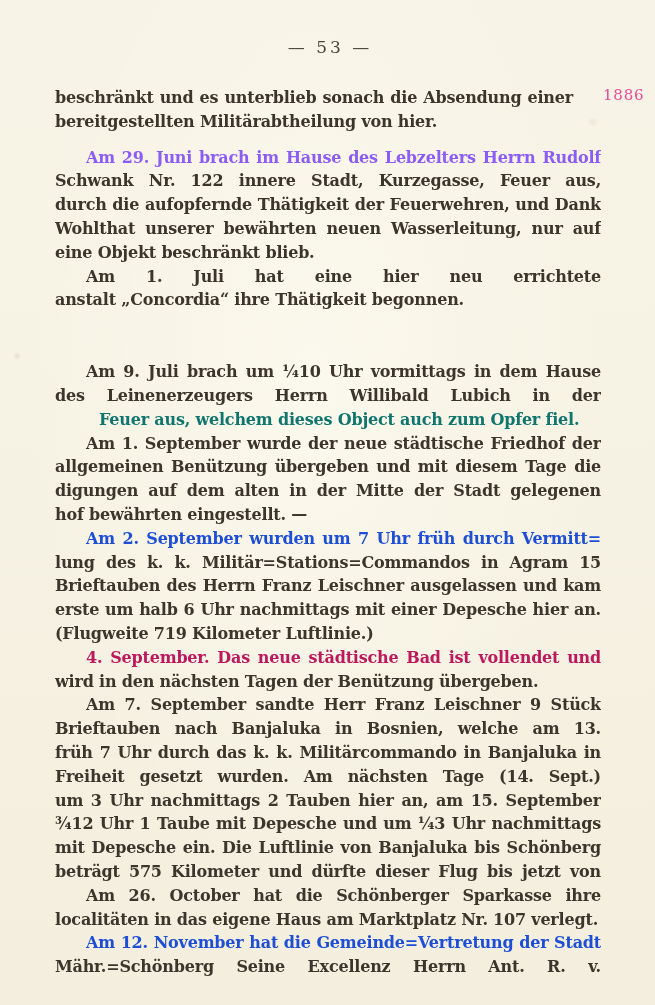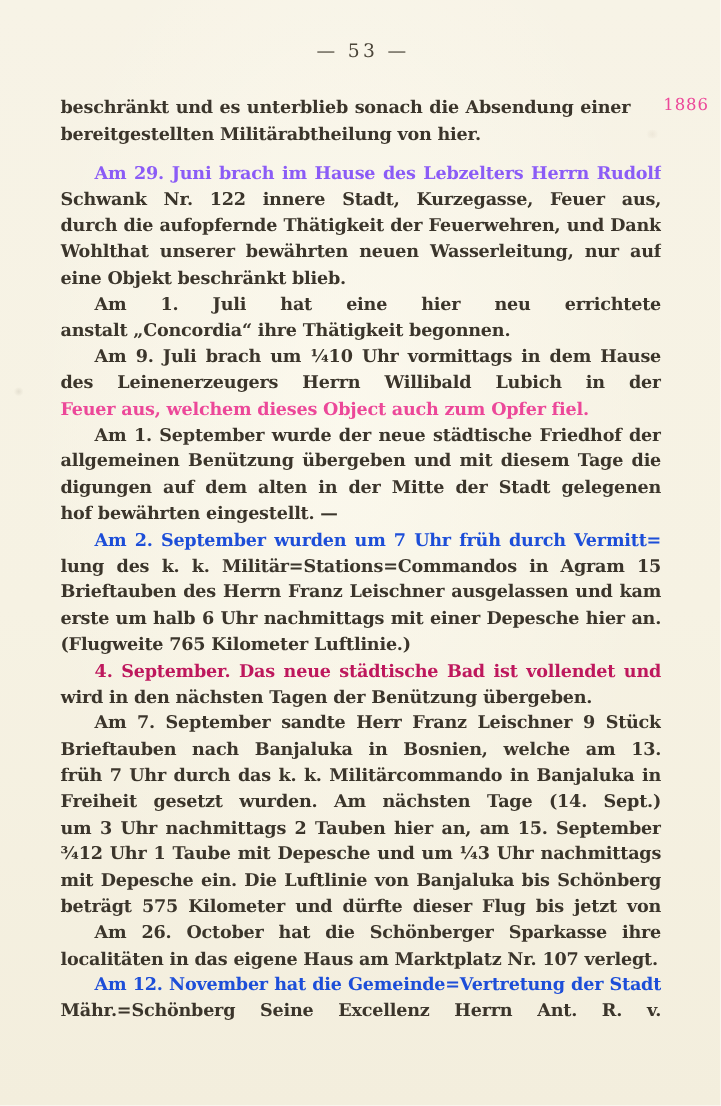--- a/index.html
+++ b/index.html
@@ -83,32 +83,32 @@
   <div class="text-block">
       <div class="line narrow" style="color: rgb(59, 53, 43);">beschränkt und es unterblieb sonach die Absendung einer schon</div>
       <div class="line end" style="color: rgb(59, 53, 43);">bereitgestellten Militärabtheilung von hier.</div>
       <div class="line indent" style="color: #8b5cf6; margin-top: 12px;">Am 29. Juni brach im Hause des Lebzelters Herrn Rudolf</div>
       <div class="line" style="color: rgb(59, 53, 43);">Schwank Nr. 122 innere Stadt, Kurzegasse, Feuer aus, welches</div>
       <div class="line" style="color: rgb(59, 53, 43);">durch die aufopfernde Thätigkeit der Feuerwehren, und Dank der</div>
       <div class="line" style="color: rgb(59, 53, 43);">Wohlthat unserer bewährten neuen Wasserleitung, nur auf das</div>
       <div class="line end" style="color: rgb(59, 53, 43);">eine Objekt beschränkt blieb.</div>
       <div class="line indent" style="color: rgb(59, 53, 43);">Am 1. Juli hat eine hier neu errichtete Leichenbestattungs=</div>
       <div class="line end" style="color: rgb(59, 53, 43);">anstalt „Concordia“ ihre Thätigkeit begonnen.</div>
-      <div class="line indent" style="color: rgb(59, 53, 43);">Am 9. Juli brach um ¼10 Uhr vormittags in dem Hause</div>
+      <div class="line indent" style="color: rgb(59, 53, 43); margin-top: 48px;">Am 9. Juli brach um ¼10 Uhr vormittags in dem Hause</div>
       <div class="line" style="color: rgb(59, 53, 43);">des Leinenerzeugers Herrn Willibald Lubich in der Hermanngasse</div>
-      <div class="line end" style="color: #ec4899;">Feuer aus, welchem dieses Object auch zum Opfer fiel.</div>
+      <div class="line end" style="color: #0f766e; margin-left: 44px;">Feuer aus, welchem dieses Object auch zum Opfer fiel.</div>
       <div class="line indent" style="color: rgb(59, 53, 43);">Am 1. September wurde der neue städtische Friedhof der</div>
       <div class="line" style="color: rgb(59, 53, 43);">allgemeinen Benützung übergeben und mit diesem Tage die Beer=</div>
       <div class="line" style="color: rgb(59, 53, 43);">digungen auf dem alten in der Mitte der Stadt gelegenen Fried=</div>
       <div class="line end" style="color: rgb(59, 53, 43);">hof bewährten eingestellt. —</div>
       <div class="line indent" style="color: #1d4ed8;">Am 2. September wurden um 7 Uhr früh durch Vermitt=</div>
       <div class="line" style="color: rgb(59, 53, 43);">lung des k. k. Militär=Stations=Commandos in Agram 15 Stück</div>
       <div class="line" style="color: rgb(59, 53, 43);">Brieftauben des Herrn Franz Leischner ausgelassen und kam die</div>
       <div class="line" style="color: rgb(59, 53, 43);">erste um halb 6 Uhr nachmittags mit einer Depesche hier an.</div>
-      <div class="line end" style="color: rgb(59, 53, 43);">(Flugweite 765 Kilometer Luftlinie.)</div>
+      <div class="line end" style="color: rgb(59, 53, 43);">(Flugweite 719 Kilometer Luftlinie.)</div>
       <div class="line indent" style="color: #be185d;">4. September.  Das neue städtische Bad ist vollendet und</div>
       <div class="line end" style="color: rgb(59, 53, 43);">wird in den nächsten Tagen der Benützung übergeben.</div>
       <div class="line indent" style="color: rgb(59, 53, 43);">Am 7. September sandte Herr Franz Leischner 9 Stück</div>
       <div class="line" style="color: rgb(59, 53, 43);">Brieftauben nach Banjaluka in Bosnien, welche am 13. September</div>
       <div class="line" style="color: rgb(59, 53, 43);">früh 7 Uhr durch das k. k. Militärcommando in Banjaluka in</div>
       <div class="line" style="color: rgb(59, 53, 43);">Freiheit gesetzt wurden.  Am nächsten Tage (14. Sept.) langten</div>
       <div class="line" style="color: rgb(59, 53, 43);">um 3 Uhr nachmittags 2 Tauben hier an, am 15. September</div>
       <div class="line" style="color: rgb(59, 53, 43);">¾12 Uhr 1 Taube mit Depesche und um ¼3 Uhr nachmittags</div>
       <div class="line" style="color: rgb(59, 53, 43);">mit Depesche ein.  Die Luftlinie von Banjaluka bis Schönberg</div>
       <div class="line" style="color: rgb(59, 53, 43);">beträgt 575 Kilometer und dürfte dieser Flug bis jetzt von österr.=</div>

